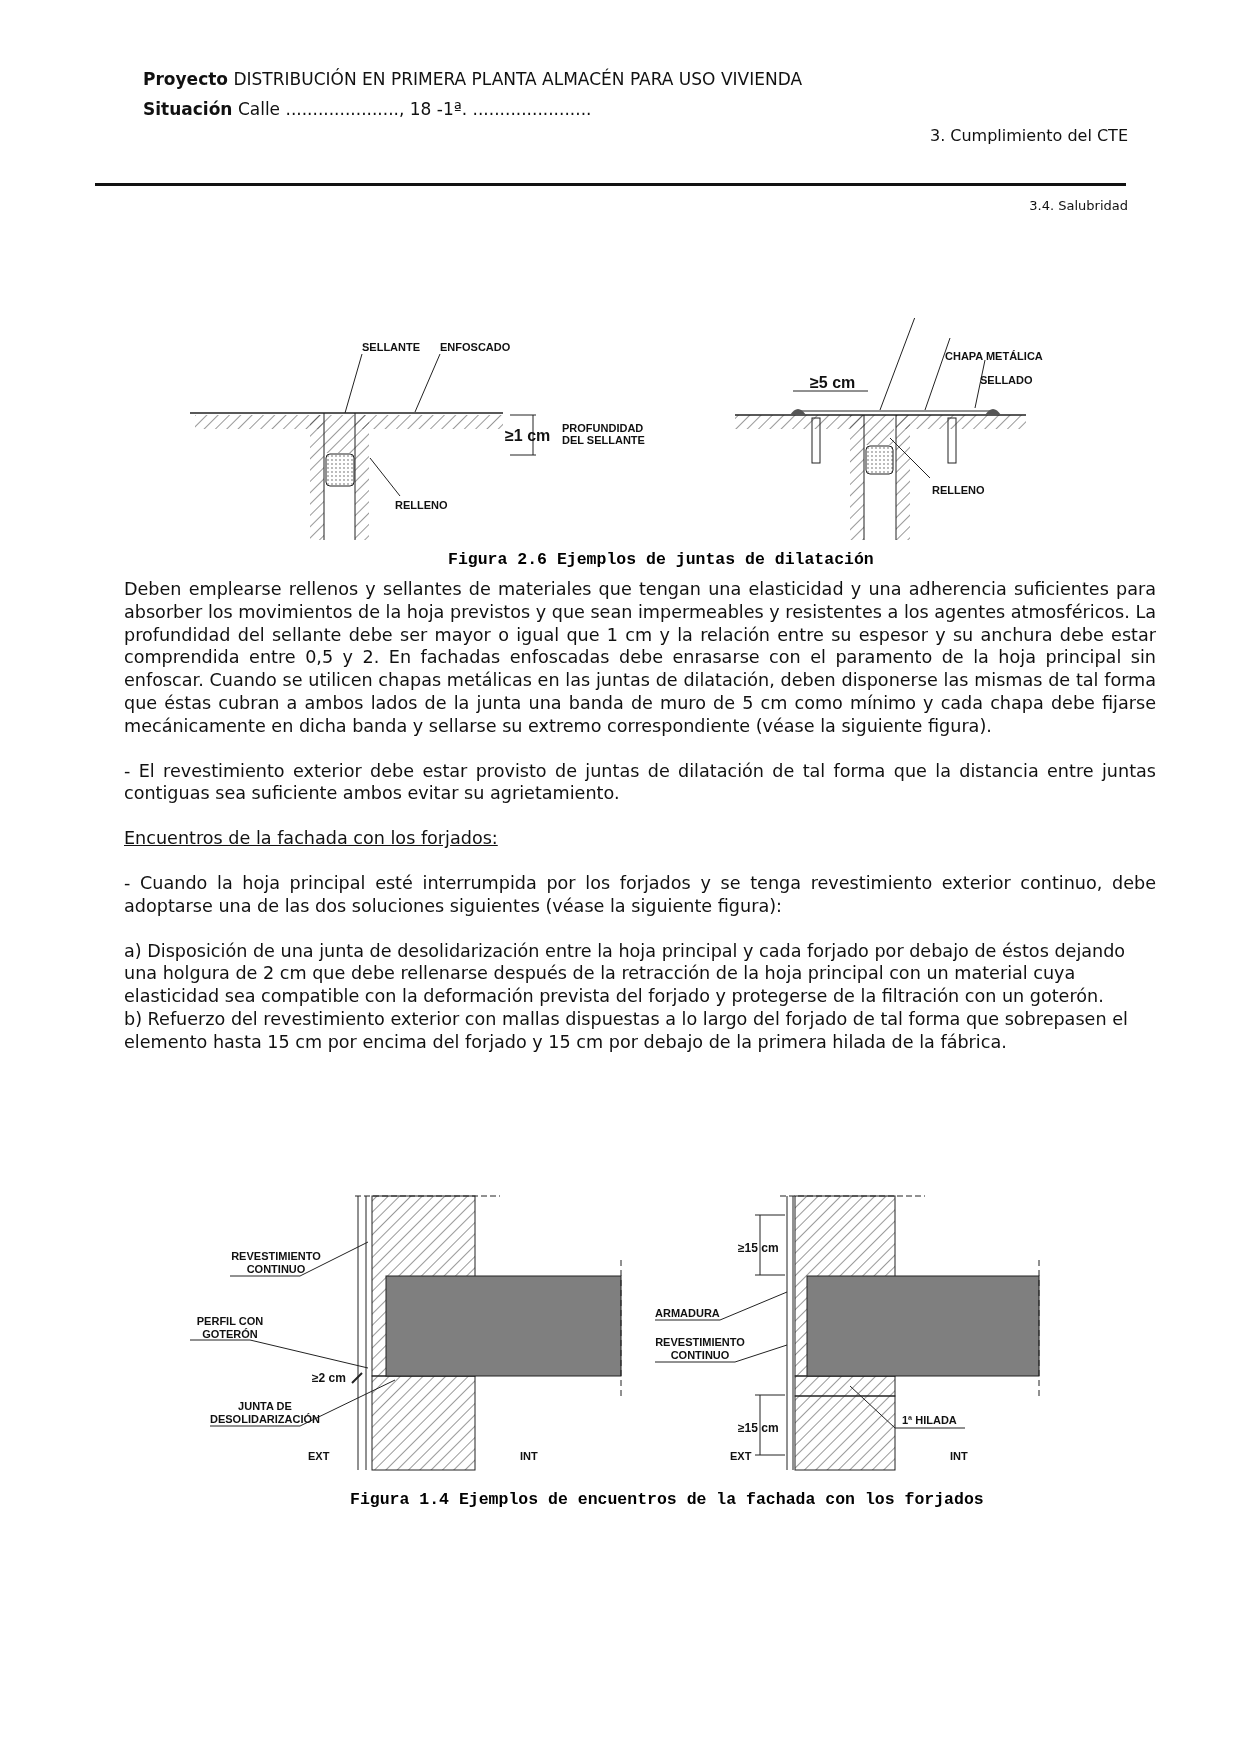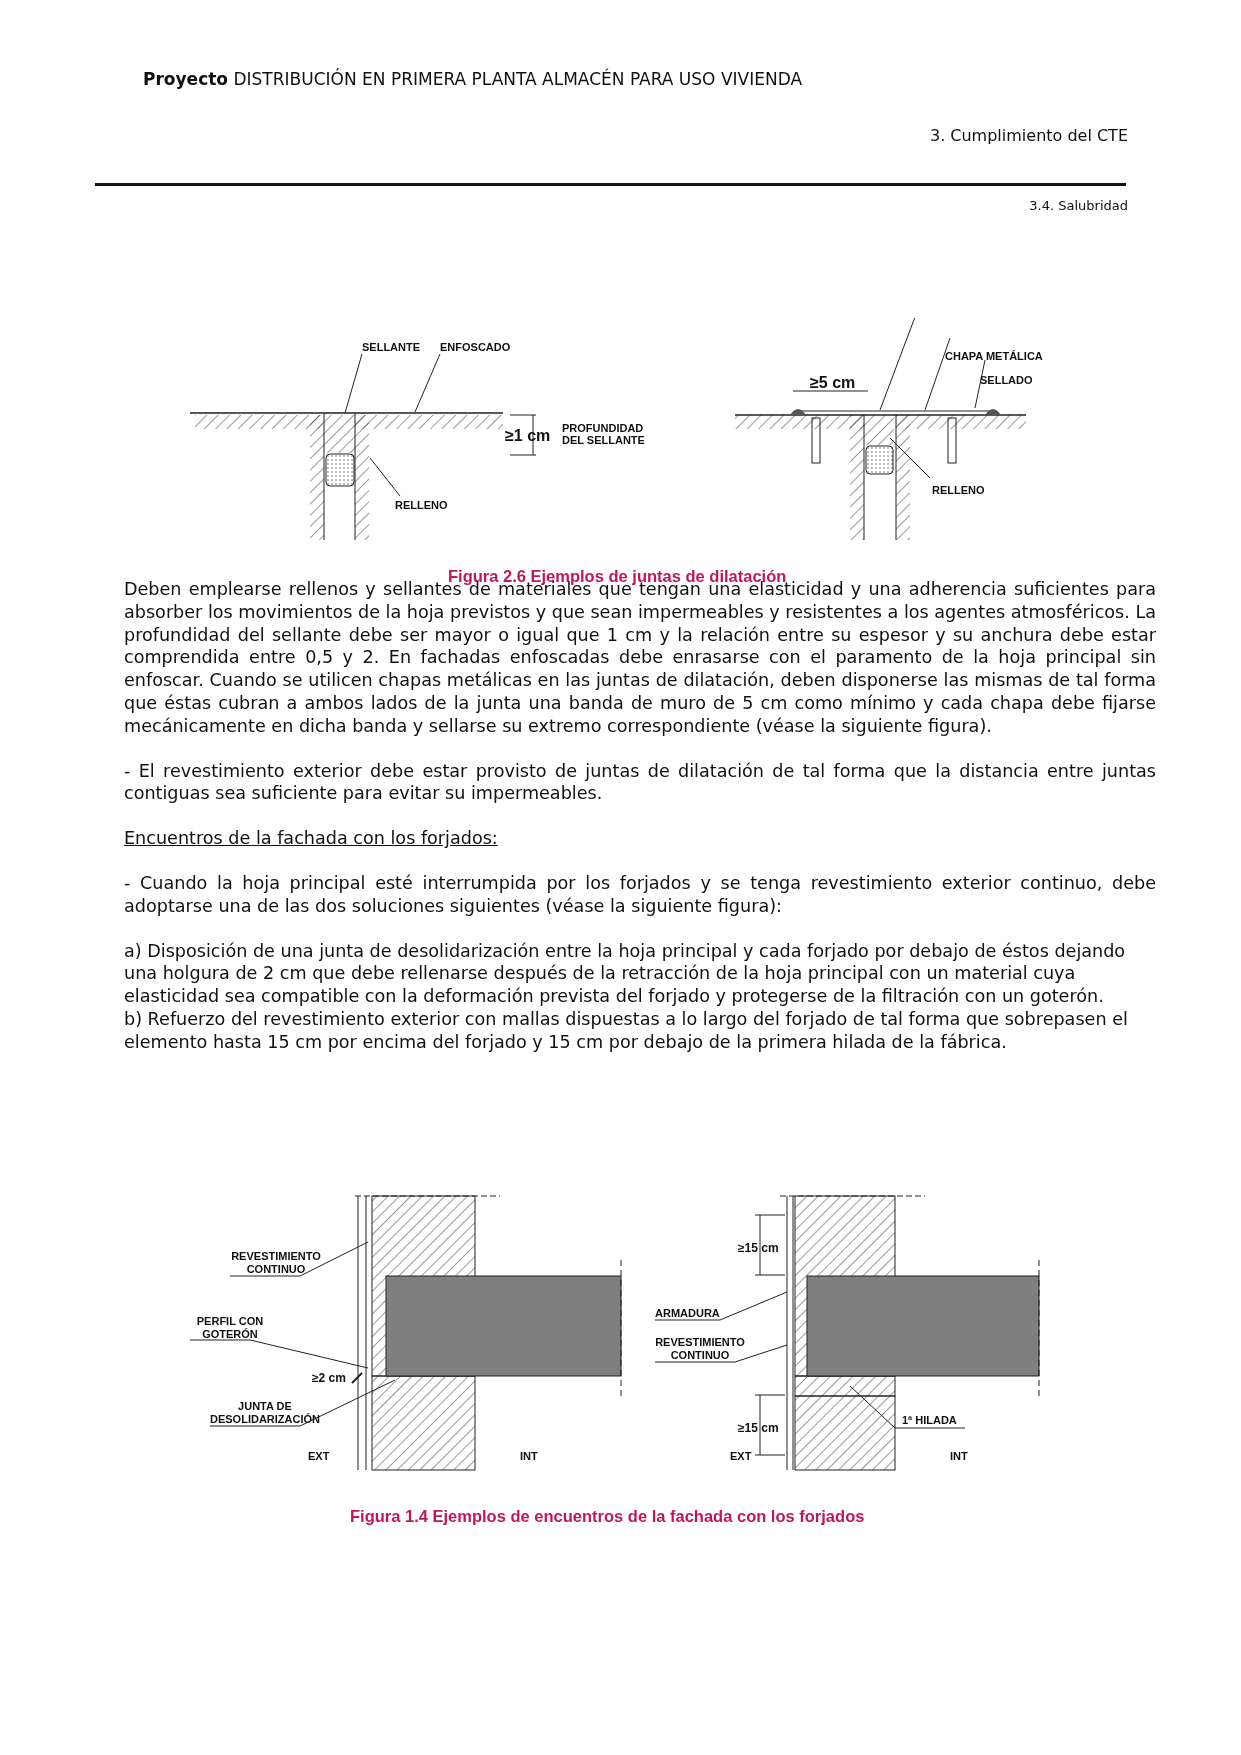--- a/index.html
+++ b/index.html
@@ -8,28 +8,29 @@
   .hdr { position:absolute; left:143px; top:64px; font-size:17px; line-height:30px; }
   .hdr b { font-weight:bold; }
   .sec { position:absolute; right:113px; text-align:left; }
   .sec1 { top:126px; font-size:16px; }
   .sec2 { top:157px; font-size:13px;margin-top:41px; }
   .rule { position:absolute; left:95px; top:183px; width:1031px; height:3px; background:#111; }
   .txt { position:absolute; left:124px; width:1032px; font-size:17.6px; line-height:22.8px; text-align:justify; }
   .txt p { margin:0; }
   .u { text-decoration:underline; }
   .fig { position:absolute; }
-  .cap { position:absolute; font-family:Liberation Sans, sans-serif; font-weight:bold; font-size:16.5px; color:#be185d;margin-top:17px; }
+  .cap { position:absolute; font-family:Liberation Mono, monospace; font-weight:bold; font-size:16.5px; color:#000000; }
   svg text { font-family:"Liberation Sans", sans-serif; font-weight:bold; fill:#111; }
 </style>
 </head>
 <body>
 
 <div class="hdr">
   <div><b>Proyecto</b> <span>DISTRIBUCIÓN EN PRIMERA PLANTA ALMACÉN PARA USO VIVIENDA</span></div>
+  <div><b>Situación</b> <span>Calle ....................., 18 -1ª. ......................</span></div>
 </div>
 <div class="sec sec1">3. Cumplimiento del CTE</div>
 <div class="sec sec2">3.4. Salubridad</div>
 <div class="rule"></div>
 
 <div class="txt" style="top:222px;">
   <p style="height:22px"></p>
 </div>
 
 <svg class="fig" style="left:190px; top:318px;" width="880" height="225">
@@ -91,21 +92,21 @@
     <text x="755" y="42" font-size="11">CHAPA METÁLICA</text>
     <text x="790" y="66" font-size="11">SELLADO</text>
     <text x="742" y="176" font-size="11">RELLENO</text>
   </g>
 </svg>
 <div class="cap" style="left:448px; top:550px;">Figura 2.6 Ejemplos de juntas de dilatación</div>
 
 <div class="txt" style="top:578px;">
   <p>Deben emplearse rellenos y sellantes de materiales que tengan una elasticidad y una adherencia suficientes para absorber los movimientos de la hoja previstos y que sean impermeables y resistentes a los agentes atmosféricos. La profundidad del sellante debe ser mayor o igual que 1 cm y la relación entre su espesor y su anchura debe estar comprendida entre 0,5 y 2. En fachadas enfoscadas debe enrasarse con el paramento de la hoja principal sin enfoscar. Cuando se utilicen chapas metálicas en las juntas de dilatación, deben disponerse las mismas de tal forma que éstas cubran a ambos lados de la junta una banda de muro de 5 cm como mínimo y cada chapa debe fijarse mecánicamente en dicha banda y sellarse su extremo correspondiente (véase la siguiente figura).</p>
   <p style="height:22px"></p>
-  <p>- El revestimiento exterior debe estar provisto de juntas de dilatación de tal forma que la distancia entre juntas contiguas sea suficiente para evitar su impermeables.</p>
+  <p>- El revestimiento exterior debe estar provisto de juntas de dilatación de tal forma que la distancia entre juntas contiguas sea suficiente ambos evitar su agrietamiento.</p>
   <p style="height:22px"></p>
   <p class="u">Encuentros de la fachada con los forjados:</p>
   <p style="height:22px"></p>
   <p>- Cuando la hoja principal esté interrumpida por los forjados y se tenga revestimiento exterior continuo, debe adoptarse una de las dos soluciones siguientes (véase la siguiente figura):</p>
   <p style="height:22px"></p>
   <p style="text-align:left">a) Disposición de una junta de desolidarización entre la hoja principal y cada forjado por debajo de éstos dejando una holgura de 2 cm que debe rellenarse después de la retracción de la hoja principal con un material cuya elasticidad sea compatible con la deformación prevista del forjado y protegerse de la filtración con un goterón.</p>
   <p style="text-align:left">b) Refuerzo del revestimiento exterior con mallas dispuestas a lo largo del forjado de tal forma que sobrepasen el elemento hasta 15 cm por encima del forjado y 15 cm por debajo de la primera hilada de la fábrica.</p>
 </div>
 
 <svg class="fig" style="left:190px; top:1190px;" width="880" height="285">

